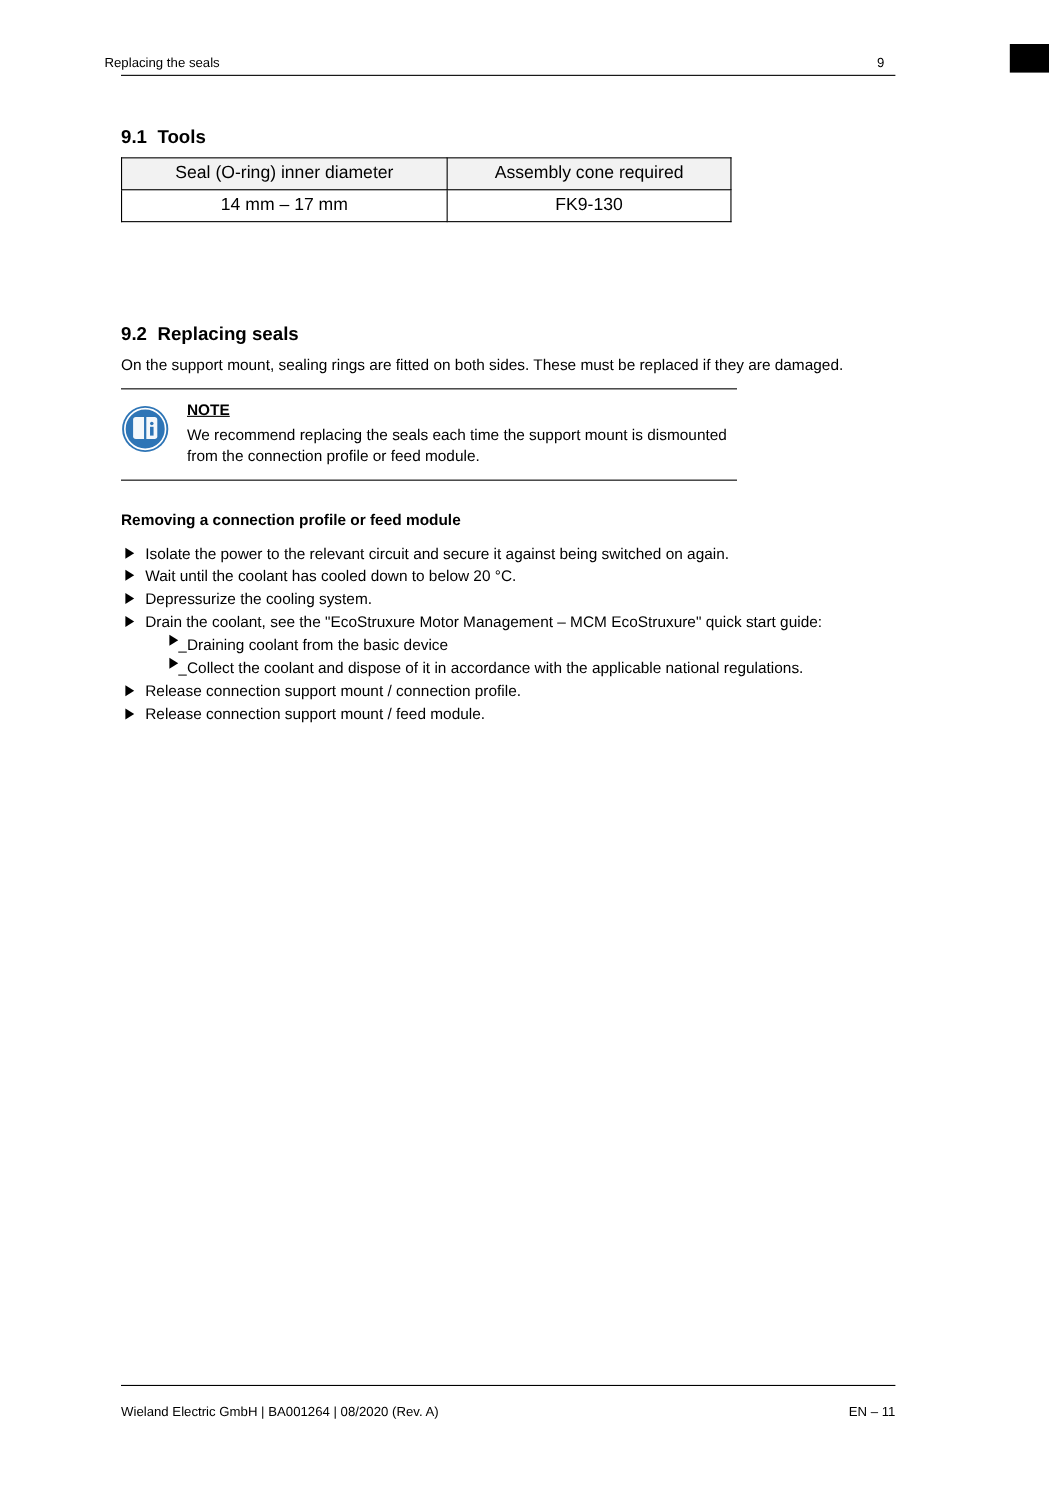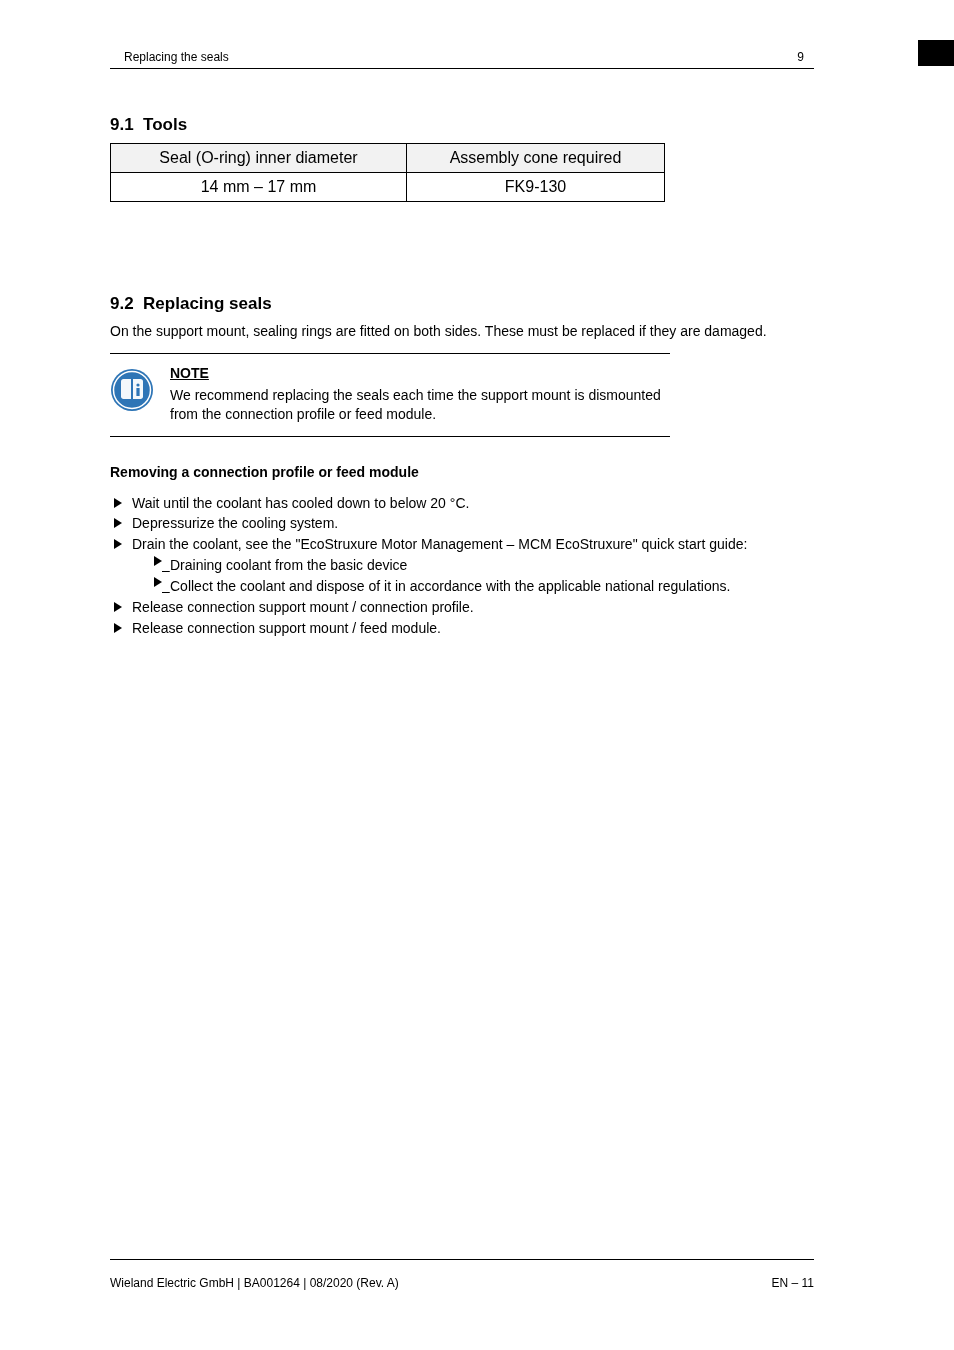--- a/index.html
+++ b/index.html
@@ -23,21 +23,21 @@
     background: #000;
   }
   .head-rule {
     border: 0; border-top: 1px solid #000;
     margin: 0 0 0 0;
     position: absolute;
     top: 68px; left: 110px; right: 140px;
   }
   .header-row {
     position: absolute;
-    top: 50px; left: 124px; right: 150px;
+    top: 50px; left: 95px; right: 150px;
     display: flex; justify-content: space-between;
     font-size: 12px;
   }
   .content {
     position: absolute;
     top: 115px; left: 110px; right: 155px;
   }
   h3.sec { font-size: 17px; font-weight: bold; margin: 0 0 8px 0; }
   p, li { font-size: 14px; line-height: 1.35; }
   p { margin: 0 0 12px 0; }
@@ -148,20 +148,21 @@
       </span>
       <div class="note-body">
         <b>NOTE</b>
         <p>We recommend replacing the seals each time the support mount is dismounted from the connection profile or feed module.</p>
       </div>
     </div>
 
     <p><b>Removing a connection profile or feed module</b></p>
 
     <ul class="tri">
+      <li><span>Isolate the power to the relevant circuit and secure it against being switched on again.</span></li>
       <li><span>Wait until the coolant has cooled down to below 20 °C.</span></li>
       <li><span>Depressurize the cooling system.</span></li>
       <li><span>Drain the coolant, see the "EcoStruxure Motor Management – MCM EcoStruxure" quick start guide:</span>
         <ul class="dash">
           <li>Draining coolant from the basic device</li>
           <li>Collect the coolant and dispose of it in accordance with the applicable national regulations.</li>
         </ul>
       </li>
       <li><span>Release connection support mount / connection profile.</span></li>
       <li><span>Release connection support mount / feed module.</span></li>

